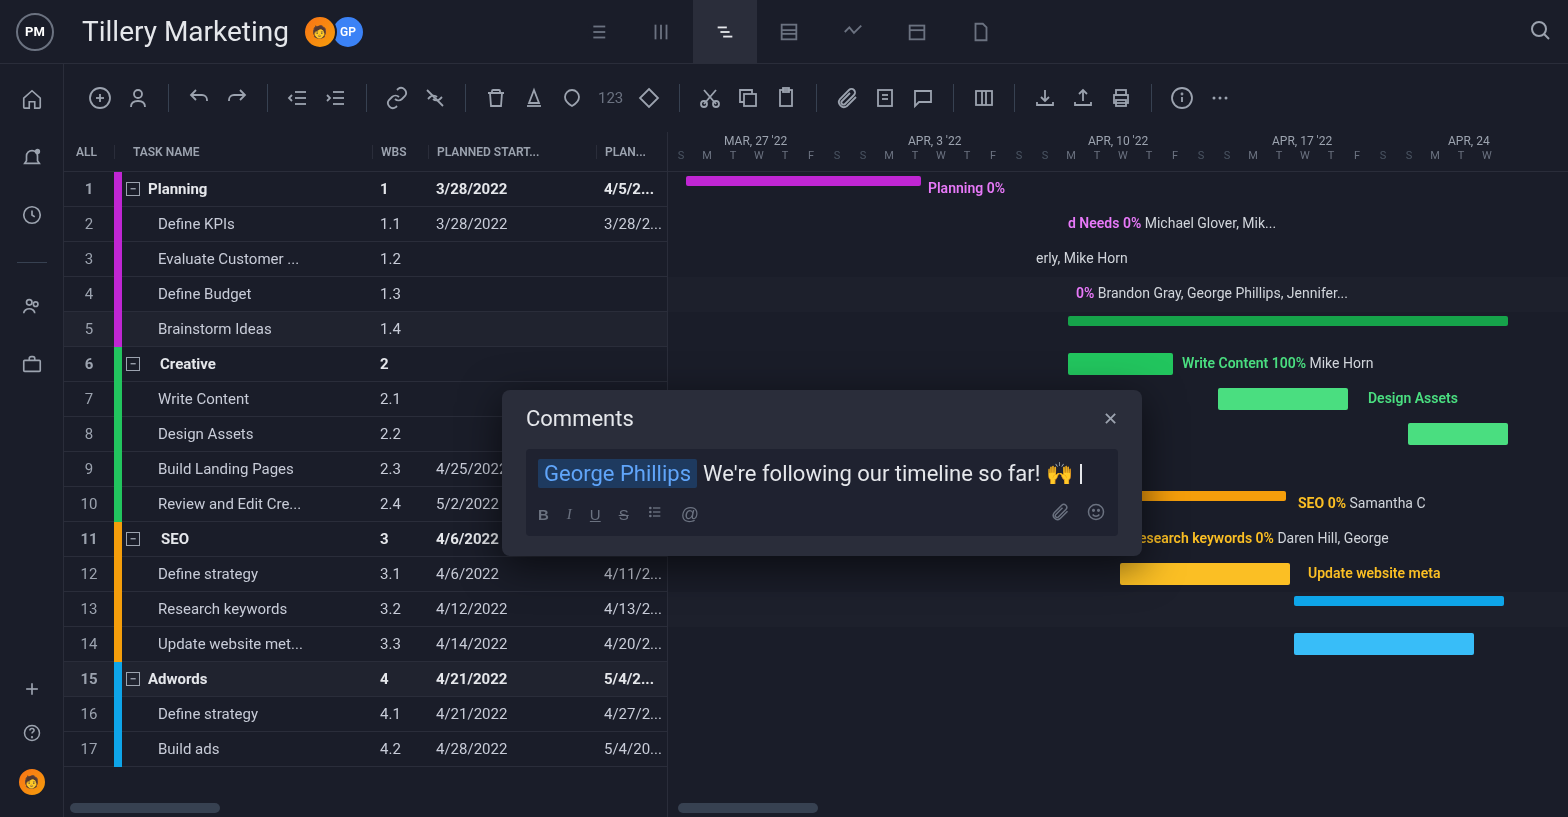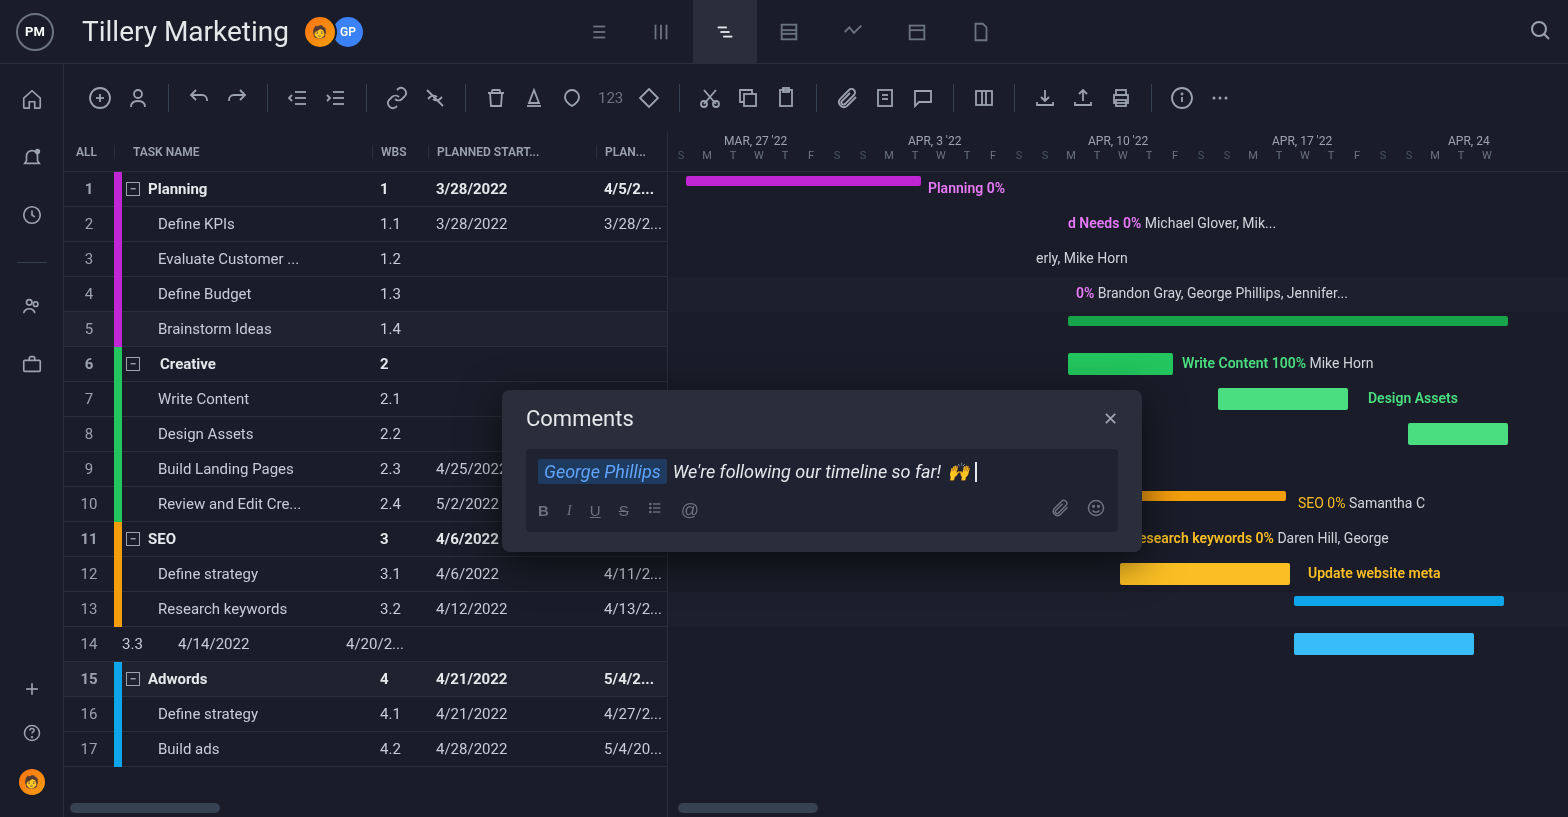--- a/index.html
+++ b/index.html
@@ -61,21 +61,21 @@
 .gbar { position: absolute; height: 22px; top: 6px; border-radius: 2px; }
 .gbar.summary { height: 10px; top: 4px; }
 .glabel { position: absolute; top: 8px; font-size: 14px; white-space: nowrap; }
 .gassign { color: #d1d5db; }
 
 .comments-panel { position: absolute; left: 502px; top: 390px; width: 640px; background: #2a2d3a; border-radius: 8px; box-shadow: 0 10px 40px rgba(0,0,0,0.6); padding: 16px 24px 20px; z-index: 100; }
 .comments-header { display: flex; justify-content: space-between; align-items: center; margin-bottom: 18px; }
 .comments-title { font-size: 22px; color: #e5e7eb; }
 .close-x { cursor: pointer; color: #9ca3af; font-size: 18px; }
 .comment-input { background: #1f2230; border-radius: 4px; padding: 10px 12px; }
-.comment-text { font-size: 18px; color: #e5e7eb; display: flex; align-items: center; gap: 6px; flex-wrap: wrap; font-style: italic; }
+.comment-text { font-size: 22px; color: #e5e7eb; display: flex; align-items: center; gap: 6px; flex-wrap: wrap; }
 .mention { background: #1e3a5f; color: #60a5fa; padding: 2px 6px; border-radius: 2px; }
 .cursor-bar { display: inline-block; width: 2px; height: 20px; background: #e5e7eb; animation: blink 1s infinite; }
 @keyframes blink { 50% { opacity: 0; } }
 .comment-toolbar { display: flex; align-items: center; gap: 18px; margin-top: 14px; color: #6b7280; }
 .ctb { cursor: pointer; font-size: 15px; font-family: serif; }
 .ctb-right { margin-left: auto; display: flex; gap: 16px; }
 
 .scrollbar-h { position: absolute; bottom: 4px; height: 10px; background: #374151; border-radius: 5px; }
 </style>
 </head>
@@ -467,21 +467,21 @@
     <div class="c3">2.4</div>
     <div class="c4">5/2/2022</div>
     <div class="c5">5/5/20...</div>
         </div>
         <div class="grow bold">
           <div class="c1">11</div>
     <div class="c2">
             <span class="cbar" style="background:#f59e0b"></span>
             <span class="indent" style="width:0px"></span>
             <span class="toggle">−</span>
-            <span style="margin-left:0px">SEO</span>
+            <span style="margin-left:13px">SEO</span>
           </div>
     <div class="c3">3</div>
     <div class="c4">4/6/2022</div>
     <div class="c5">4/20/2...</div>
         </div>
         <div class="grow">
           <div class="c1">12</div>
     <div class="c2">
             <span class="cbar" style="background:#f59e0b"></span>
             <span class="indent" style="width:28px"></span>
@@ -497,20 +497,25 @@
             <span class="cbar" style="background:#f59e0b"></span>
             <span class="indent" style="width:28px"></span>
             <span style="margin-left:8px">Research keywords</span>
           </div>
     <div class="c3">3.2</div>
     <div class="c4">4/12/2022</div>
     <div class="c5">4/13/2...</div>
         </div>
         <div class="grow">
           <div class="c1">14</div>
+    <div class="c2">
+            <span class="cbar" style="background:#f59e0b"></span>
+            <span class="indent" style="width:28px"></span>
+            <span style="margin-left:8px">Update website met...</span>
+          </div>
     <div class="c3">3.3</div>
     <div class="c4">4/14/2022</div>
     <div class="c5">4/20/2...</div>
         </div>
         <div class="grow bold alt">
           <div class="c1">15</div>
     <div class="c2">
             <span class="cbar" style="background:#0ea5e9"></span>
             <span class="indent" style="width:0px"></span>
             <span class="toggle">−</span>
@@ -614,21 +619,21 @@
         <div class="gline">
           <div class="gbar" style="left: 550px; width: 130px; background: rgb(74, 222, 128);"></div>
           <div class="glabel" style="left: 700px;"><span style="color:#4ade80;font-weight:600">Design Assets</span> <span class="gassign"></span></div>
         </div>
         <div class="gline">
           <div class="gbar" style="left: 740px; width: 100px; background: rgb(74, 222, 128);"></div>
         </div>
         <div class="gline"></div>
         <div class="gline">
           <div class="gbar summary" style="left: 248px; width: 370px; background: rgb(245, 158, 11);"></div>
-          <div class="glabel" style="left: 630px;"><span style="color:#fbbf24;font-weight:400">SEO  0%</span> <span class="gassign">Samantha C</span></div>
+          <div class="glabel" style="left: 630px;"><span style="color:#fbbf24;font-weight:700">SEO  0%</span> <span class="gassign">Samantha C</span></div>
         </div>
         <div class="gline">
           <div class="gbar" style="left: 400px; width: 52px; background: rgb(251, 191, 36);"></div>
           <div class="glabel" style="left: 462px;"><span style="color:#fbbf24;font-weight:600">Research keywords  0%</span> <span class="gassign">Daren Hill, George</span></div>
         </div>
         <div class="gline">
           <div class="gbar" style="left: 452px; width: 170px; background: rgb(251, 191, 36);"></div>
           <div class="glabel" style="left: 640px;"><span style="color:#fbbf24;font-weight:600">Update website meta</span> <span class="gassign"></span></div>
         </div>
         <div class="gline alt">

